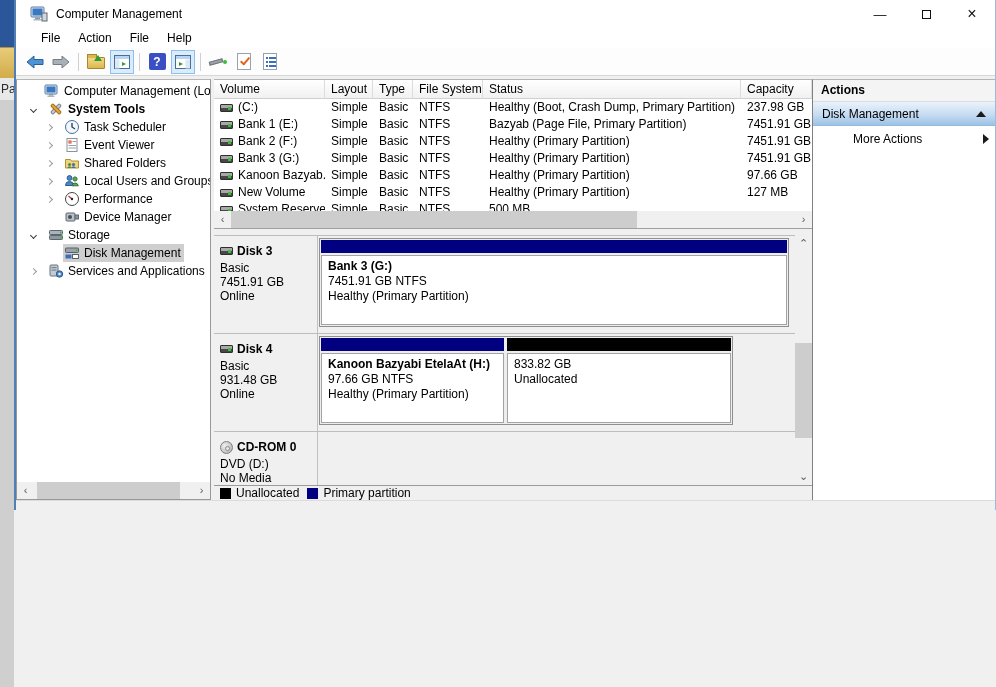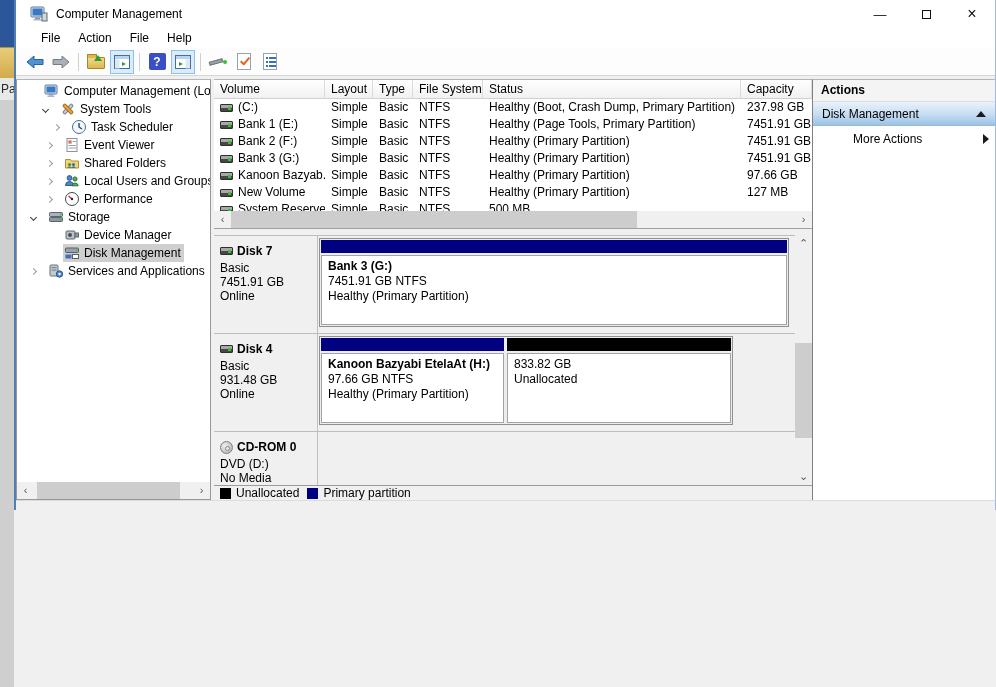--- a/index.html
+++ b/index.html
@@ -260,35 +260,35 @@
                   <svg viewBox="0 0 16 16">
                     <rect x="1" y="2" width="12" height="9" rx="1" fill="#d7e4f2" stroke="#5a7da3"></rect>
                     <rect x="2.5" y="3.5" width="9" height="6" fill="#3a78c2"></rect>
                     <rect x="5" y="11" width="4" height="1.5" fill="#8b98a5"></rect>
                     <rect x="3.5" y="12.5" width="7" height="1.5" fill="#aab6c2"></rect>
                   </svg>
                 </span>
                 <span class="tlabel">Computer Management (Local</span>
               </span>
             </div>
-            <div class="tree-row" style="padding-left: 26px;">
+            <div class="tree-row" style="padding-left: 14px; font-weight: bold;">
               <span class="slot">
                 <span class="chev expanded"></span>
               </span>
               <span class="node">
                 <span class="ticon">
                   <svg viewBox="0 0 16 16">
                     <rect x="2" y="6.5" width="12" height="3" rx="1" transform="rotate(-45 8 8)" fill="#c8cdd2" stroke="#7c838a"></rect>
                     <rect x="2" y="6.5" width="12" height="3" rx="1" transform="rotate(45 8 8)" fill="#e8a33b" stroke="#a06f1e"></rect>
                   </svg>
                 </span>
                 <span class="tlabel">System Tools</span>
               </span>
             </div>
-            <div class="tree-row" style="padding-left: 30px; margin-left: 7px;">
+            <div class="tree-row" style="padding-left: 30px;">
               <span class="slot">
                 <span class="chev collapsed"></span>
               </span>
               <span class="node">
                 <span class="ticon">
                   <svg viewBox="0 0 16 16">
                     <circle cx="8" cy="8" r="6.5" fill="#f4f6f8" stroke="#3f70a8"></circle>
                     <path d="M8 4 V8 L11 10" stroke="#22466e" stroke-width="1.4" fill="none"></path>
                   </svg>
                 </span>
@@ -354,47 +354,47 @@
                 <span class="ticon">
                   <svg viewBox="0 0 16 16">
                     <circle cx="8" cy="8" r="6.5" fill="#fff" stroke="#444"></circle>
                     <path d="M8 8 L4.5 5" stroke="#d03a3a" stroke-width="1.5"></path>
                     <circle cx="8" cy="8" r="1.2" fill="#222"></circle>
                   </svg>
                 </span>
                 <span class="tlabel">Performance</span>
               </span>
             </div>
+            <div class="tree-row" style="padding-left: 30px;">
+              <span class="slot"></span>
+              <span class="node">
+                <span class="ticon">
+                  <svg viewBox="0 0 16 16">
+                    <rect x="2" y="4" width="9" height="8" rx="1" fill="#b9c2cb" stroke="#5f6870"></rect>
+                    <rect x="11" y="6" width="3.5" height="4" fill="#8e979f" stroke="#5f6870"></rect>
+                    <circle cx="6" cy="8" r="2" fill="#4a4f54"></circle>
+                  </svg>
+                </span>
+                <span class="tlabel">Device Manager</span>
+              </span>
+            </div>
             <div class="tree-row" style="padding-left: 14px;">
               <span class="slot">
                 <span class="chev expanded"></span>
               </span>
               <span class="node">
                 <span class="ticon">
                   <svg viewBox="0 0 16 16">
                     <rect x="1.5" y="3.5" width="13" height="4" rx="0.8" fill="#aab3bb" stroke="#5d666e"></rect>
                     <rect x="1.5" y="8.5" width="13" height="4" rx="0.8" fill="#8f98a0" stroke="#5d666e"></rect>
                     <circle cx="12.8" cy="5.5" r="0.9" fill="#39c039"></circle>
                     <circle cx="12.8" cy="10.5" r="0.9" fill="#39c039"></circle>
                   </svg>
                 </span>
                 <span class="tlabel">Storage</span>
-              </span>
-            </div>
-            <div class="tree-row" style="padding-left: 30px;">
-              <span class="slot"></span>
-              <span class="node">
-                <span class="ticon">
-                  <svg viewBox="0 0 16 16">
-                    <rect x="2" y="4" width="9" height="8" rx="1" fill="#b9c2cb" stroke="#5f6870"></rect>
-                    <rect x="11" y="6" width="3.5" height="4" fill="#8e979f" stroke="#5f6870"></rect>
-                    <circle cx="6" cy="8" r="2" fill="#4a4f54"></circle>
-                  </svg>
-                </span>
-                <span class="tlabel">Device Manager</span>
               </span>
             </div>
             <div class="tree-row" style="padding-left: 30px;">
               <span class="slot"></span>
               <span class="node selected">
                 <span class="ticon">
                   <svg viewBox="0 0 16 16">
                     <rect x="1.5" y="3" width="13" height="4.5" rx="0.8" fill="#9aa3ab" stroke="#565f66"></rect>
                     <circle cx="12.6" cy="5.2" r="0.9" fill="#39c039"></circle>
                     <rect x="1.5" y="9.5" width="6" height="4" fill="#3f6fb5"></rect>
@@ -457,21 +457,21 @@
                 <span class="vr-cell col-capacity">237.98 GB</span>
               </div>
               <div class="vol-row">
                 <span class="vr-cell first col-volume">
                   <span class="hdd"></span>
                   <span>Bank 1 (E:)</span>
                 </span>
                 <span class="vr-cell col-layout">Simple</span>
                 <span class="vr-cell col-type">Basic</span>
                 <span class="vr-cell col-fs">NTFS</span>
-                <span class="vr-cell col-status">Healthy (Page Tools, Primary Partition)</span>
+                <span class="vr-cell col-status">Bazyab (Page File, Primary Partition)</span>
                 <span class="vr-cell col-capacity">7451.91 GB</span>
               </div>
               <div class="vol-row">
                 <span class="vr-cell first col-volume">
                   <span class="hdd"></span>
                   <span>Bank 2 (F:)</span>
                 </span>
                 <span class="vr-cell col-layout">Simple</span>
                 <span class="vr-cell col-type">Basic</span>
                 <span class="vr-cell col-fs">NTFS</span>
@@ -530,21 +530,21 @@
             <span class="sbtn">›</span>
           </div>
         </div>
 
         <div class="disk-section">
           <div class="disk-rows" id="disk-rows">
               <div class="disk-row">
                 <div class="dlabel">
                   <div class="dname">
                     <span class="hdd"></span>
-                    <span>Disk 7</span>
+                    <span>Disk 3</span>
                   </div>
                   <div class="dline">Basic</div>
                   <div class="dline">7451.91 GB</div>
                   <div class="dline">Online</div>
                 </div>
                 <div class="dpart">
                   <div class="disk-area" style="width: 100%;">
                     <div class="partition" style="width: 100%;">
                       <div class="pbar" style="background: rgb(0, 0, 128);"></div>
                       <div class="pbody">

